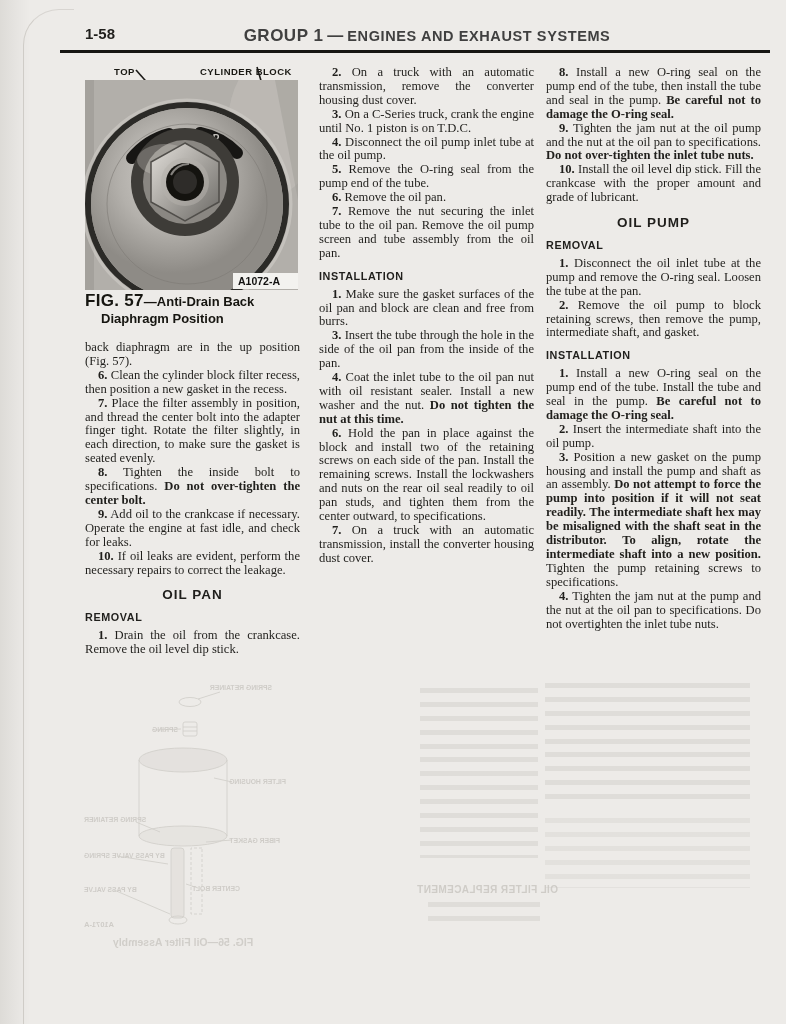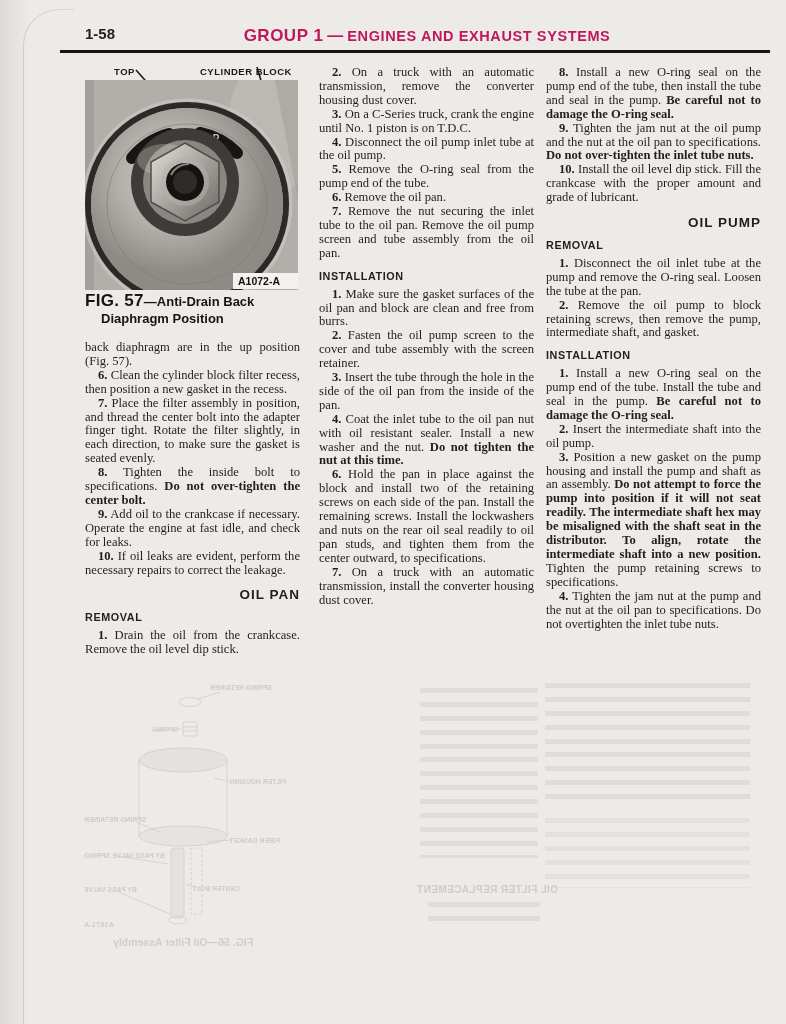--- a/index.html
+++ b/index.html
@@ -6,32 +6,32 @@
   .page{position:relative;width:786px;height:1024px;background:#edebe8;overflow:hidden;
         font-family:"Liberation Serif",serif;color:#201f1c;padding-left:28px;}
   .page-edge{position:absolute;left:0;top:0;bottom:0;width:30px;
         background:linear-gradient(90deg,#dddbd7 0%,#e7e5e2 60%,#edebe8 100%);}
   .page-edge-line{position:absolute;left:23px;top:9px;bottom:-5px;width:50px;
         border-left:1px solid #cfccc7;border-top:1px solid #d8d5d1;border-top-left-radius:36px;}
   
   .pagenum{position:absolute;left:85px;top:25px;font-family:"Liberation Sans",sans-serif;
         font-weight:bold;font-size:15px;}
   .htitle{position:absolute;left:120px;right:80px;top:26px;text-align:center;
-        font-family:"Liberation Sans",sans-serif;font-weight:bold;color:#be185d;white-space:nowrap;}
+        font-family:"Liberation Sans",sans-serif;font-weight:bold;color:#404040;white-space:nowrap;}
   .htitle .g{font-size:17px;letter-spacing:.5px;}
   .htitle .sep{font-size:16px;padding:0 4px;}
   .htitle .s{font-size:14.5px;letter-spacing:.6px;}
   .hrule{position:absolute;left:60px;right:44px;top:50px;height:3px;background:#161512;}
   
   .col{position:absolute;width:215px;font-size:12.6px;line-height:13.9px;text-align:justify;}
   .col p{margin:0;text-indent:13px;}
   .col p.noindent{text-indent:0;}
   .b{font-weight:bold;}
   .h1{font-family:"Liberation Sans",sans-serif;font-weight:bold;font-size:13.5px;
-      letter-spacing:1px;margin:11px 0 5px;text-align:right;}
+      letter-spacing:1px;margin:11px 0 5px;text-align:center;}
   .h2{font-family:"Liberation Sans",sans-serif;font-weight:bold;font-size:10.8px;
       letter-spacing:.6px;margin:9px 0 4px;text-align:left;}
   
   .figlabel{position:absolute;font-family:"Liberation Sans",sans-serif;font-weight:bold;
       font-size:9.5px;letter-spacing:.5px;color:#191813;}
   .figcap{position:absolute;left:85px;top:292px;font-family:"Liberation Sans",sans-serif;
       font-weight:bold;color:#161510;line-height:17px;}
   .figcap .cap-big{font-size:17px;letter-spacing:.3px;}
   .figcap .cap-small{font-size:13px;}
   .figcap .cap-l2{font-size:13px;margin-left:16px;}
@@ -134,21 +134,20 @@
     </div>
   <div class="col" style="left:319px;top:66px;">
       <p><span class="b">2.</span><span> On a truck with an automatic transmission, remove the converter housing dust cover.</span></p>
       <p><span class="b">3.</span><span> On a C-Series truck, crank the engine until No. 1 piston is on T.D.C.</span></p>
       <p><span class="b">4.</span><span> Disconnect the oil pump inlet tube at the oil pump.</span></p>
       <p><span class="b">5.</span><span> Remove the O-ring seal from the pump end of the tube.</span></p>
       <p><span class="b">6.</span><span> Remove the oil pan.</span></p>
       <p><span class="b">7.</span><span> Remove the nut securing the inlet tube to the oil pan. Remove the oil pump screen and tube assembly from the oil pan.</span></p>
       <div class="h2">INSTALLATION</div>
       <p><span class="b">1.</span><span> Make sure the gasket surfaces of the oil pan and block are clean and free from burrs.</span></p>
-      <p><span class="b">2.</span><span> Fasten the oil pump screen to the cover and tube assembly with the screen retainer.</span></p>
       <p><span class="b">3.</span><span> Insert the tube through the hole in the side of the oil pan from the inside of the pan.</span></p>
       <p><span class="b">4.</span><span> Coat the inlet tube to the oil pan nut with oil resistant sealer. Install a new washer and the nut. </span><span class="b">Do not tighten the nut at this time.</span></p>
       <p><span class="b">6.</span><span> Hold the pan in place against the block and install two of the retaining screws on each side of the pan. Install the remaining screws. Install the lockwashers and nuts on the rear oil seal readily to oil pan studs, and tighten them from the center outward, to specifications.</span></p>
       <p><span class="b">7.</span><span> On a truck with an automatic transmission, install the converter housing dust cover.</span></p>
     </div>
   <div class="col" style="left:546px;top:66px;">
       <p><span class="b">8.</span><span> Install a new O-ring seal on the pump end of the tube, then install the tube and seal in the pump. </span><span class="b">Be careful not to damage the O-ring seal.</span></p>
       <p><span class="b">9.</span><span> Tighten the jam nut at the oil pump and the nut at the oil pan to specifications. </span><span class="b">Do not over-tighten the inlet tube nuts.</span></p>
       <p><span class="b">10.</span><span> Install the oil level dip stick. Fill the crankcase with the proper amount and grade of lubricant.</span></p>
       <div class="h1">OIL PUMP</div>

